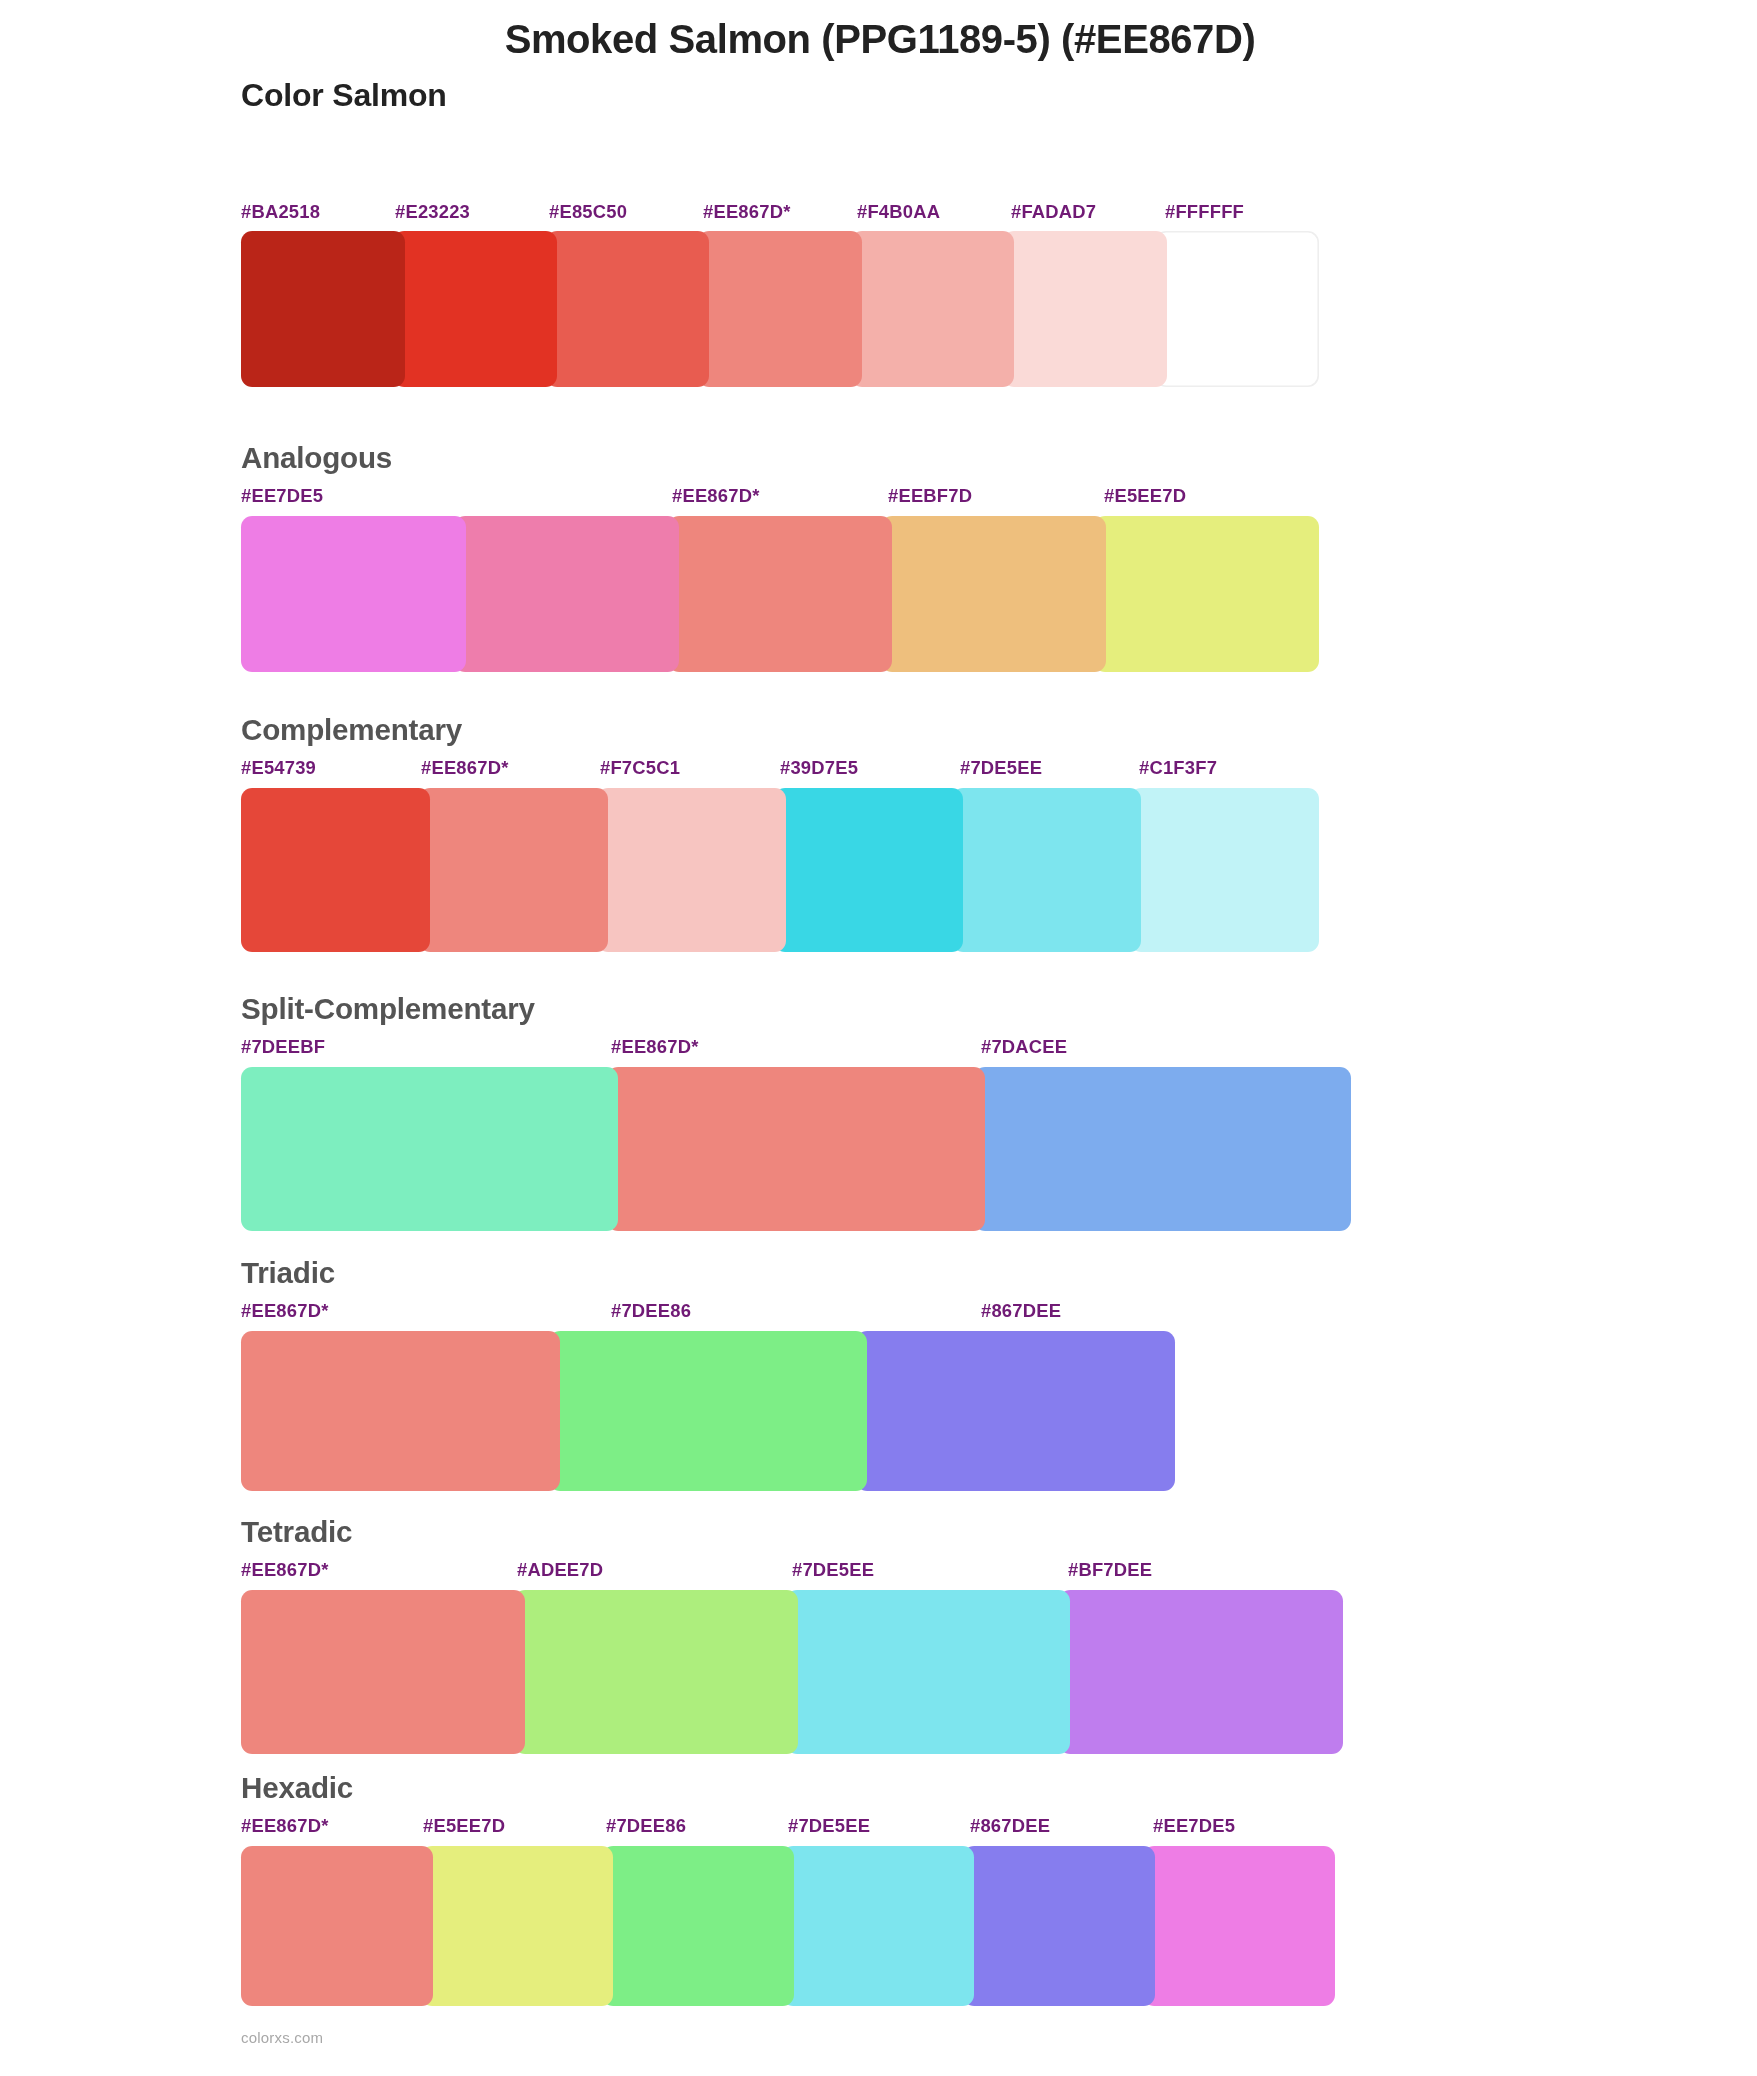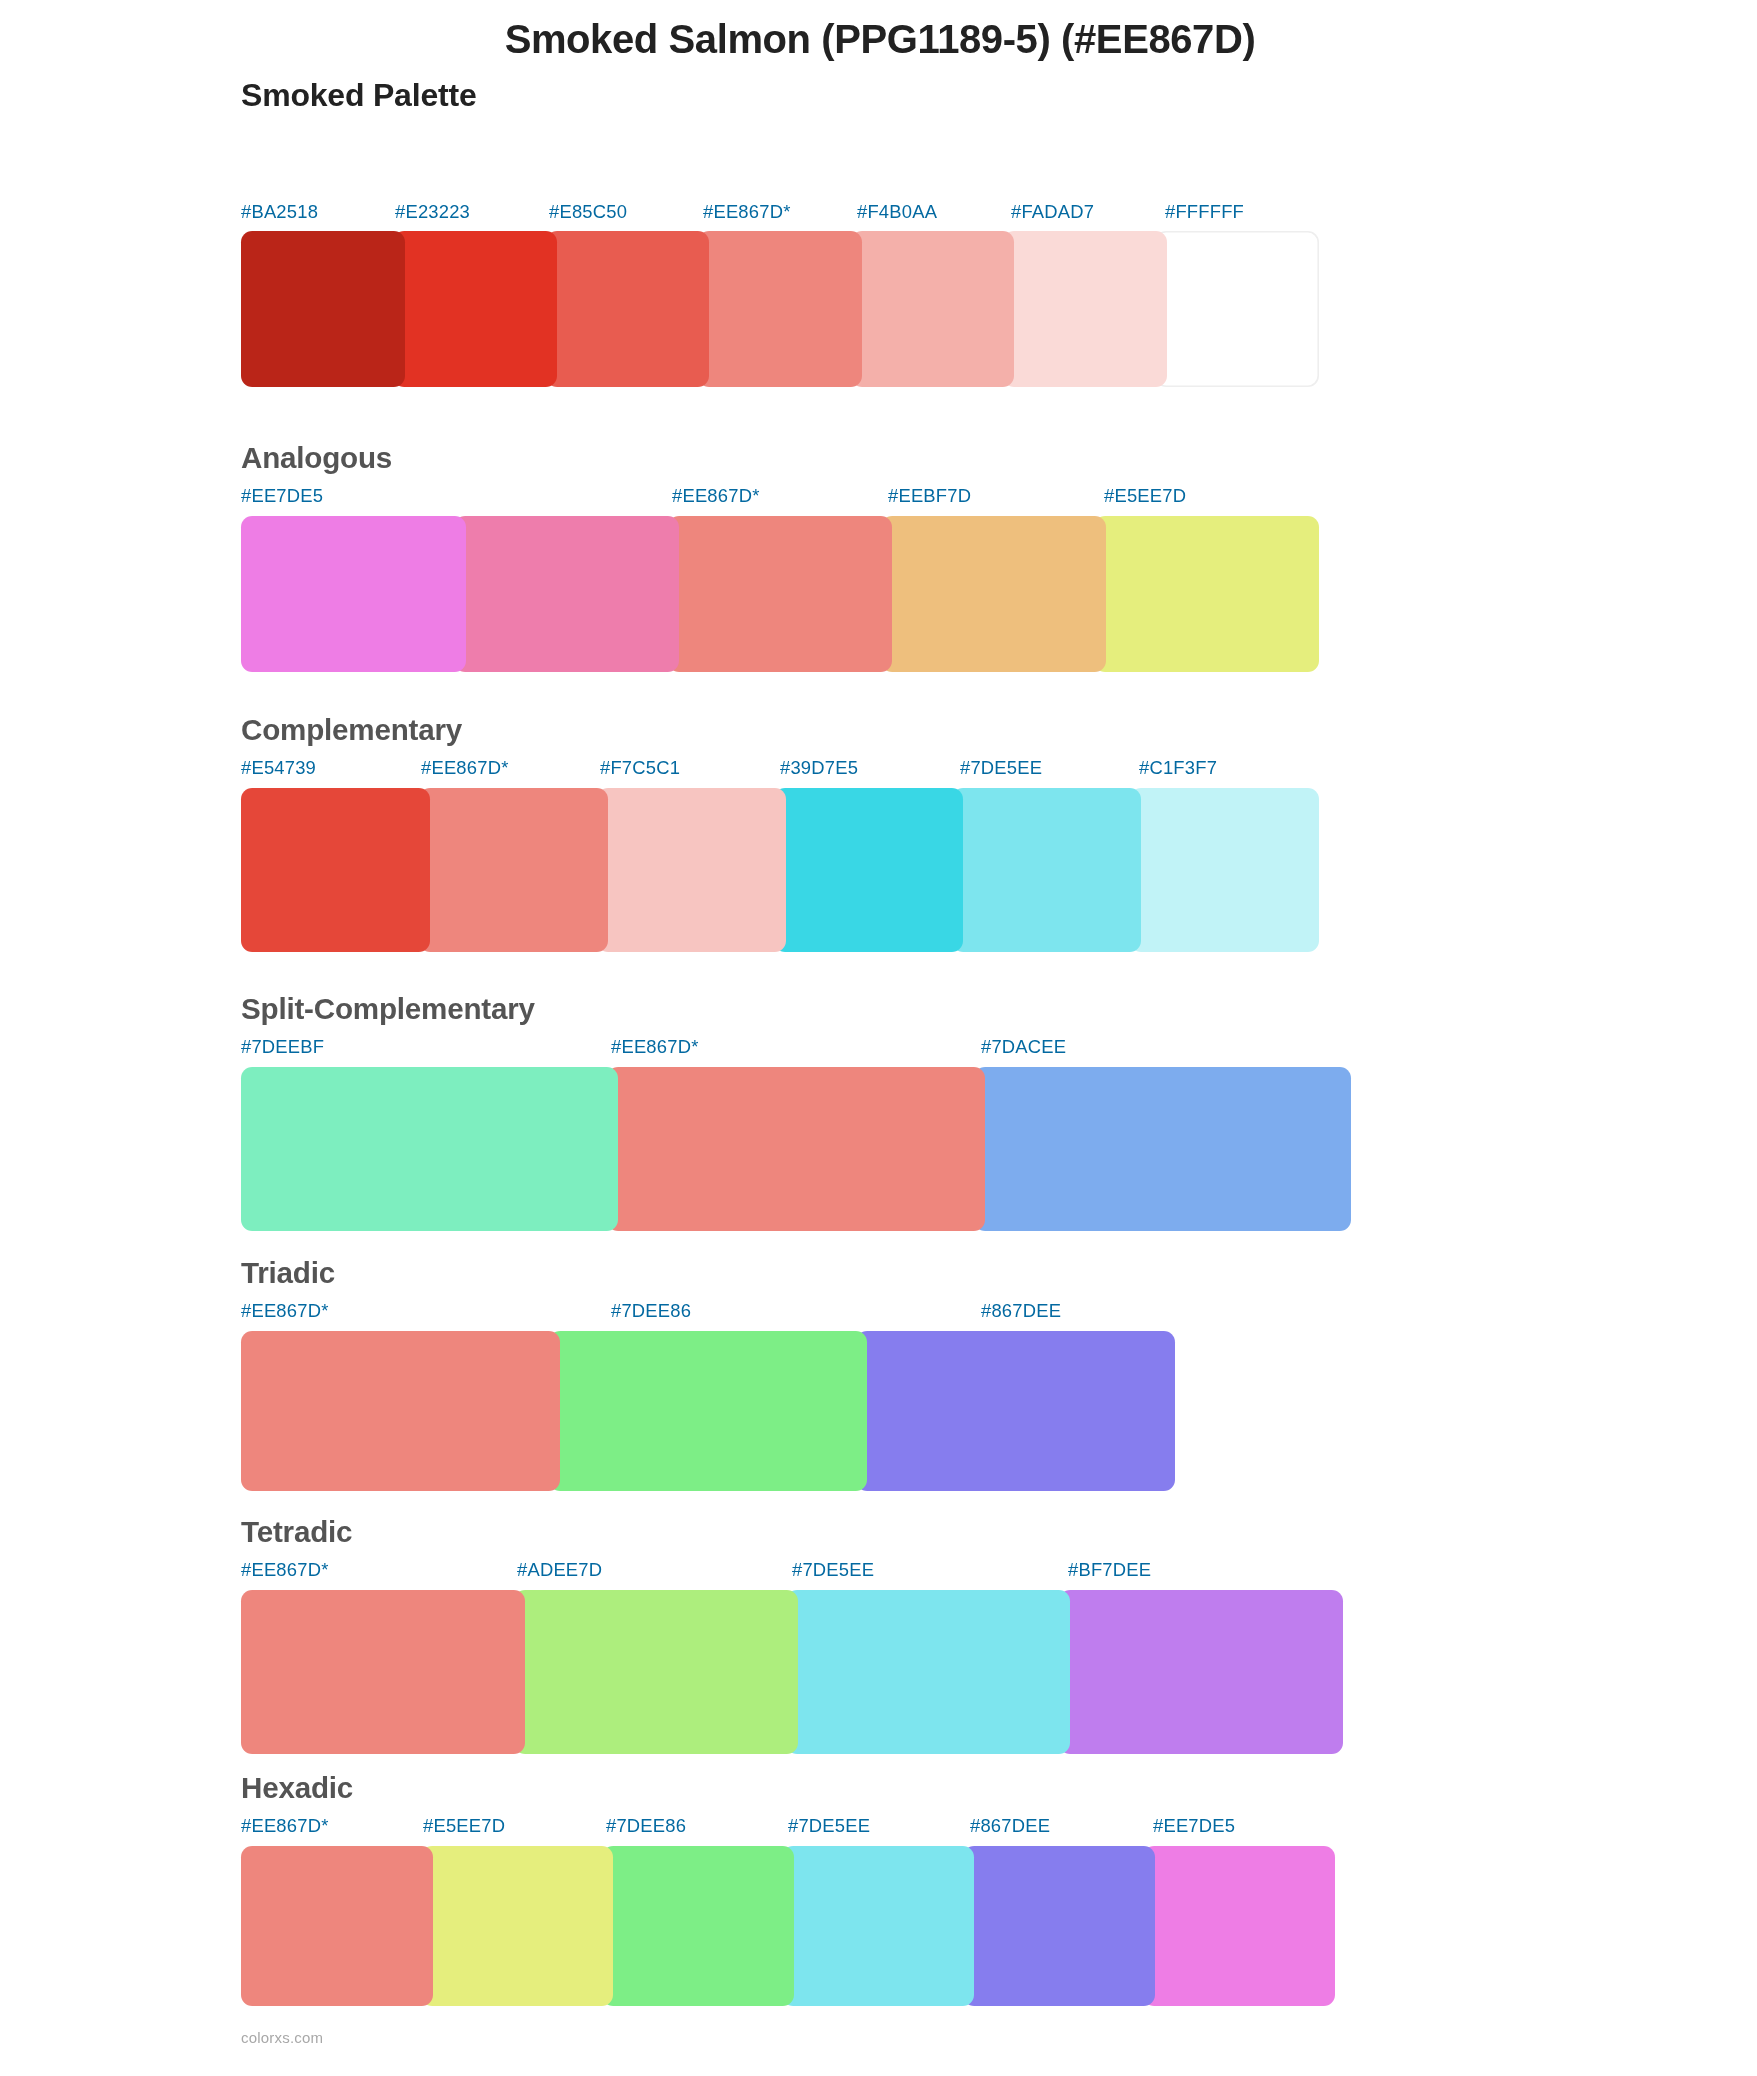--- a/index.html
+++ b/index.html
@@ -74,22 +74,22 @@
 
   .labels-row {
     position: relative;
     height: 27px;
     margin-top: 12.8px;
   }
   .hex-label {
     position: absolute;
     top: 0;
     font-size: 18.4px;
-    font-weight: normal;
-    color: #0369a1;
+    font-weight: bold;
+    color: #701a75;
     letter-spacing: 0.2px;
     white-space: nowrap;
   }
 
   .swatch-row {
     position: relative;
     display: flex;
     margin-top: 3.2px;
   }
   .swatch {
@@ -117,21 +117,21 @@
     letter-spacing: 0.2px;
   }
 </style>
 </head>
 <body>
 
 <div class="page">
 
   <div class="header">
     <h1 class="page-title">Smoked Salmon (PPG1189-5) (#EE867D)</h1>
-    <h2 class="page-subtitle">Smoked Palette</h2>
+    <h2 class="page-subtitle">Color Salmon</h2>
   </div>
 
   <div class="sections" id="sections-root">
       <div class="section" style="top: 188px; left: 241px; width: 1078px;">
         <div class="labels-row">
           <span class="hex-label" style="left: 0px;">#BA2518</span>
           <span class="hex-label" style="left: 154px;">#E23223</span>
           <span class="hex-label" style="left: 308px; text-align: right;">#E85C50</span>
           <span class="hex-label" style="left: 462px;">#EE867D*</span>
           <span class="hex-label" style="left: 616px;">#F4B0AA</span>

